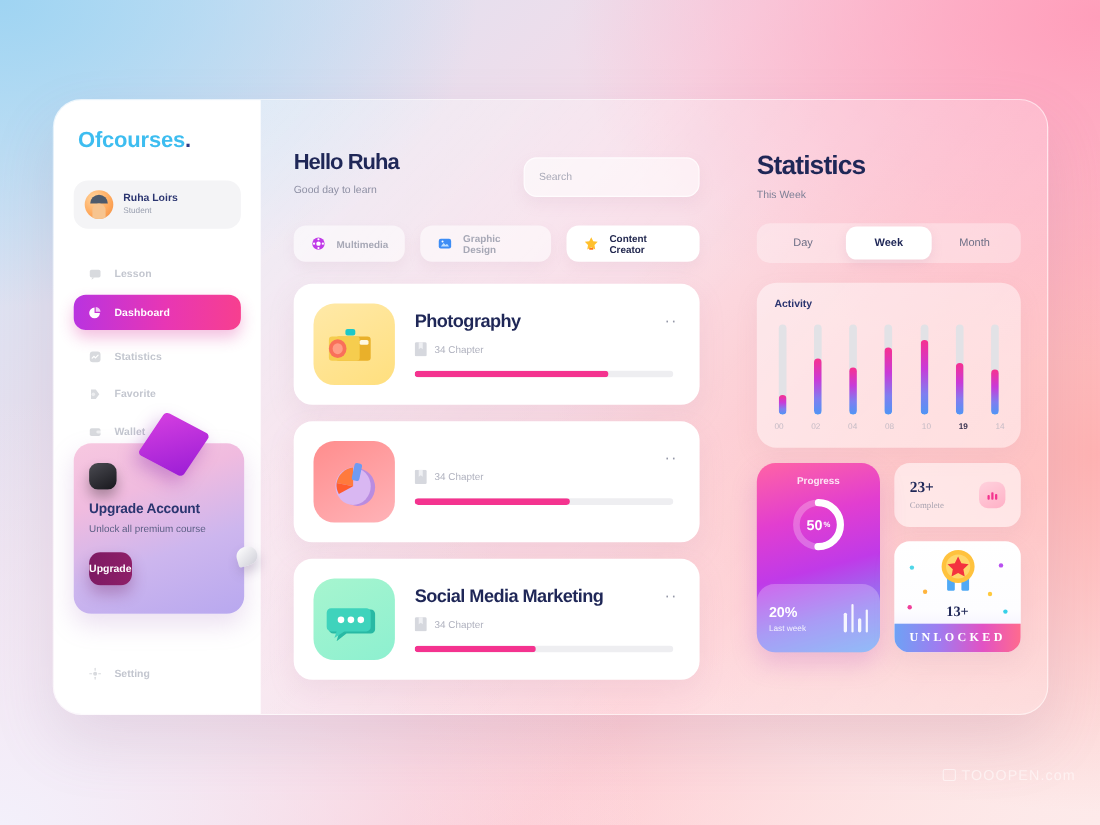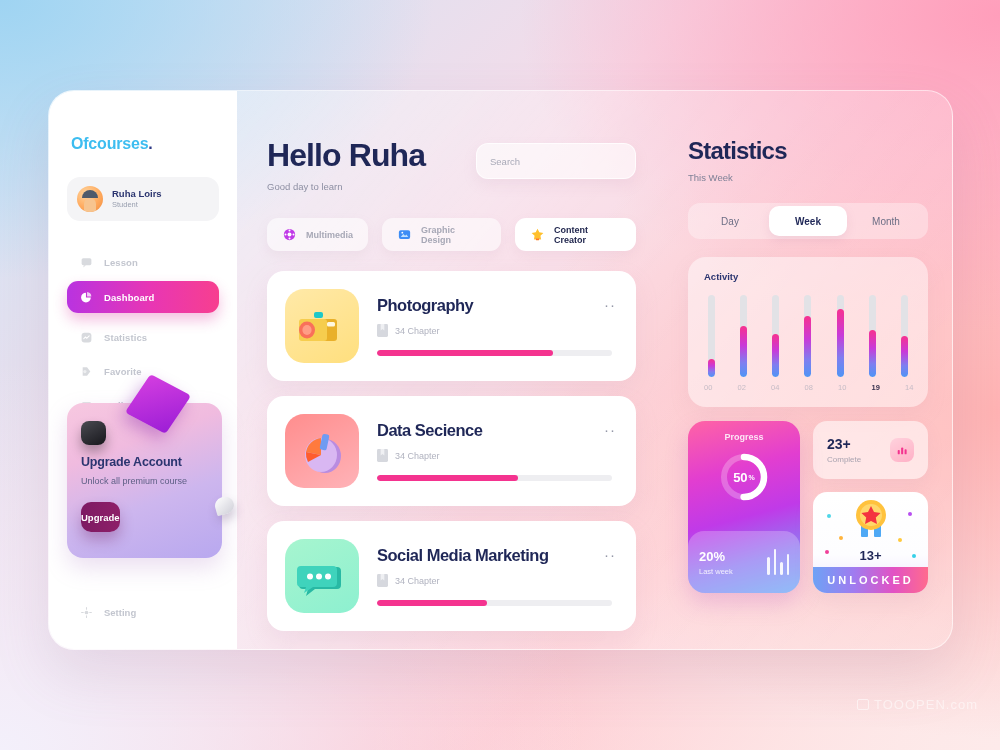--- a/index.html
+++ b/index.html
@@ -31,21 +31,21 @@
     border:1px solid rgba(255,255,255,.55);
     box-shadow:0 25px 55px rgba(140,110,150,.16);
     display:flex; overflow:hidden;
   }
 
   
   .sidebar{
     width:188px; flex:0 0 188px; background:#ffffff;
     padding:26px 18px 0 18px; position:relative;
   }
-  .brand{ font-size:16px; font-weight:bold; color:#3dbdf0; letter-spacing:-.2px; padding-left:4px;margin-top:18px;}
+  .brand{ font-size:20px; font-weight:bold; color:#3dbdf0; letter-spacing:-.2px; padding-left:4px;}
   .brand .dot{ color:#2f3a86; }
 
   .profile{
     margin-top:24px; background:#f4f4f6; border-radius:13px;
     padding:9px 10px; display:flex; align-items:center; gap:9px;
   }
   .avatar{
     width:26px;height:26px;border-radius:50%;flex:0 0 26px;
     background:radial-gradient(circle at 35% 30%, #ffd6a0 0%, #ffaa5e 55%, #f08a3d 100%);
     position:relative; overflow:hidden;
@@ -112,21 +112,21 @@
 
   .setting{
     position:absolute; left:18px; bottom:30px;
     display:flex; align-items:center; gap:11px; padding:0 13px;
     font-size:9.5px; color:#c3c6cf; font-weight:bold;
   }
 
   
   .main{ flex:1; padding:46px 30px 0 30px; position:relative; }
   .main-head{ display:flex; align-items:flex-start; justify-content:space-between; }
-  .hello{ font-size:32px; font-weight:bold; color:#1f2757; letter-spacing:-.9px;}
+  .hello{ font-size:20px; font-weight:bold; color:#1f2757; letter-spacing:-.9px;}
   .hello-sub{ font-size:9.5px; color:#8d8fa3; margin-top:7px;}
   .search{
     width:160px;height:36px;border-radius:12px; margin-top:6px;
     background:rgba(255,255,255,.58); border:1px solid rgba(255,255,255,.75);
     display:flex;align-items:center; padding:0 13px; gap:8px;
     box-shadow:0 6px 14px rgba(190,140,170,.12);
   }
   .search input{
     border:none;background:transparent;outline:none;flex:1;
     font-size:9.5px;color:#8b8da0; font-family:"Liberation Sans", sans-serif;
@@ -206,21 +206,21 @@
   .pg-foot{
     position:absolute;left:0;right:0;bottom:0;height:62px;
     background:rgba(255,255,255,.24);border-radius:16px;
     display:flex;align-items:center;padding:0 11px;justify-content:space-between;
   }
   .pg-pct{ color:#fff;font-size:13px;font-weight:bold;}
   .pg-lw{ color:rgba(255,255,255,.85);font-size:7.5px;margin-top:3px;}
   .mini{ display:flex;align-items:flex-end;gap:4px;height:26px;}
   .mini i{ width:2.5px;background:rgba(255,255,255,.9);border-radius:2px;display:block;}
 
-  .rstack{ flex:1;display:flex;flex-direction:column;gap:13px;}
+  .rstack{ flex:1;display:flex;flex-direction:column;gap:13px;font-family:Liberation Serif, serif;}
   .complete{
     height:58px;border-radius:14px;background:rgba(255,255,255,.55);
     display:flex;align-items:center;justify-content:space-between;padding:0 14px;
     box-shadow:0 7px 16px rgba(190,140,170,.12);
   }
   .cp-num{ font-size:14px;font-weight:bold;color:#1f2757;}
   .cp-lab{ font-size:8px;color:#a9a3b0;margin-top:3px;}
   .cp-ico{
     width:24px;height:24px;border-radius:8px;
     background:linear-gradient(150deg,#ffd2dd,#ffb0c6);
@@ -398,21 +398,20 @@
         <div class="c-ico" style="background:linear-gradient(150deg,#ff8d8d,#ffb3b8);">
           <svg viewBox="0 0 74 74" width="74" height="74">
             <ellipse cx="40" cy="42" rx="16" ry="17" fill="#b98ce0"></ellipse>
             <ellipse cx="36" cy="41" rx="16" ry="17" fill="#d9b7f2"></ellipse>
             <path d="M36 41 L36 24 A17 17 0 0 0 21 38 Z" fill="#ff7a3d"></path>
             <path d="M36 41 L21 38 A17 17 0 0 0 23 48 Z" fill="#ff5c2e"></path>
             <rect x="36" y="20" width="7" height="16" rx="2" fill="#6f9bf2" transform="rotate(12 39 28)"></rect>
           </svg>
         </div>
         <div class="c-body">
-          <div class="c-title">Data Secience</div>
           <div class="c-meta">
             <svg width="11" height="13" viewBox="0 0 12 14">
                 <rect x="0" y="0" width="12" height="14" rx="1.5" fill="#d6d8de"></rect>
                 <path d="M4 0h4v7l-2-1.6L4 7z" fill="#eff0f3"></path>
               </svg>
             <span>34 Chapter</span>
           </div>
           <div class="bar">
               <i style="width: 60%;"></i>
             </div>

